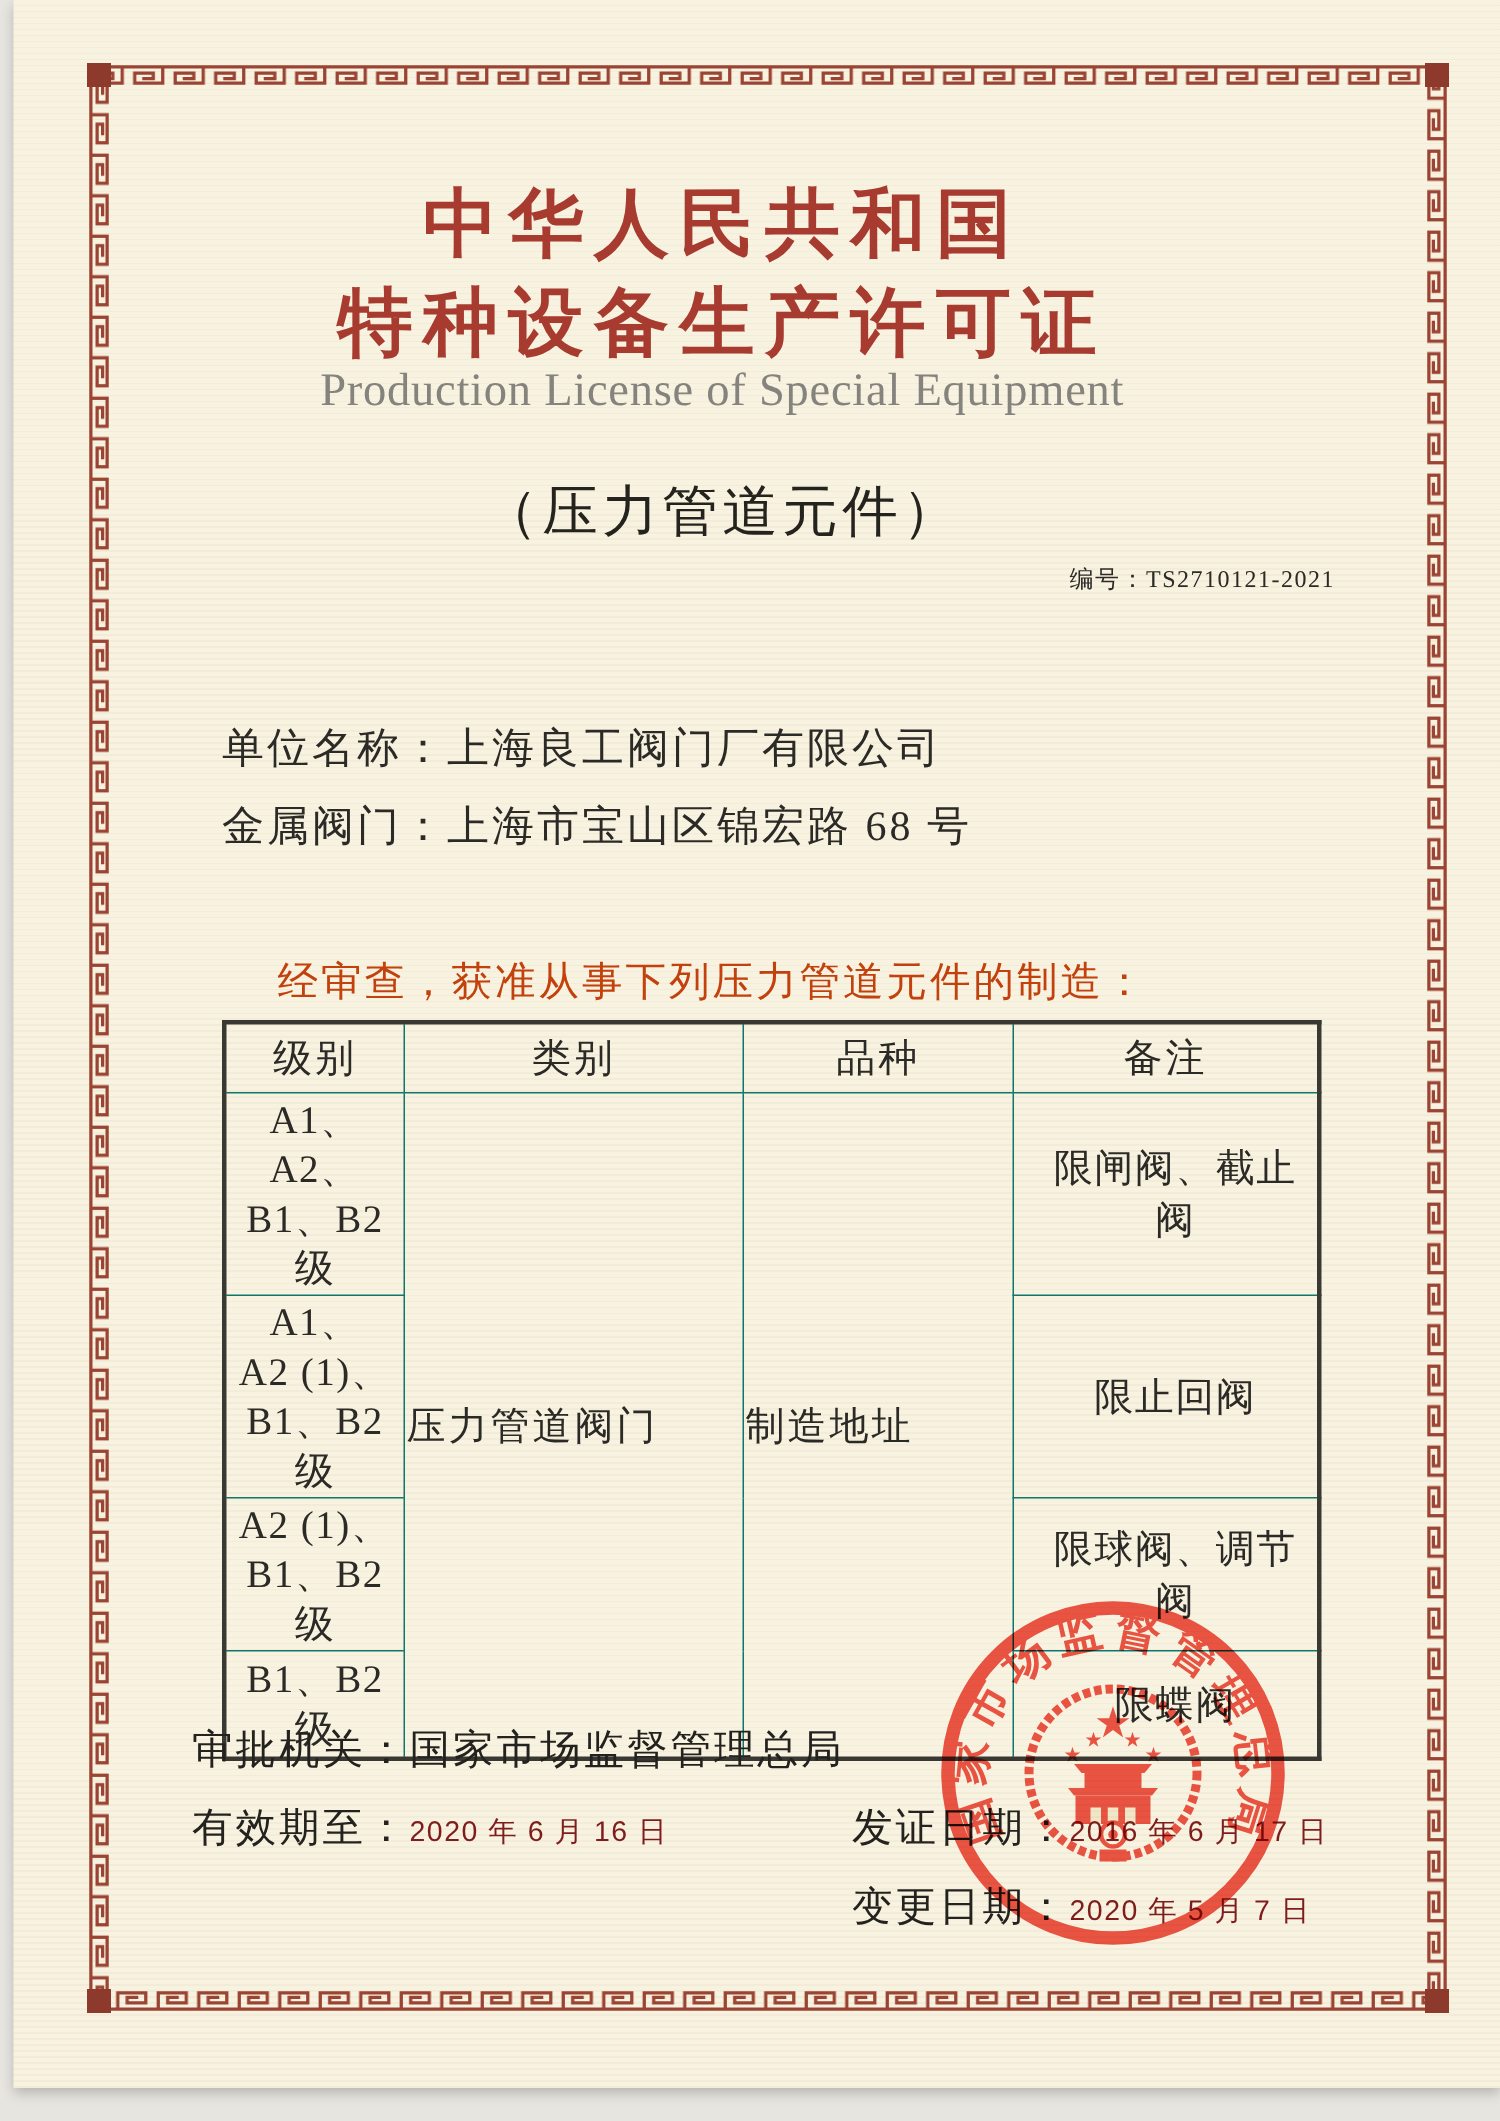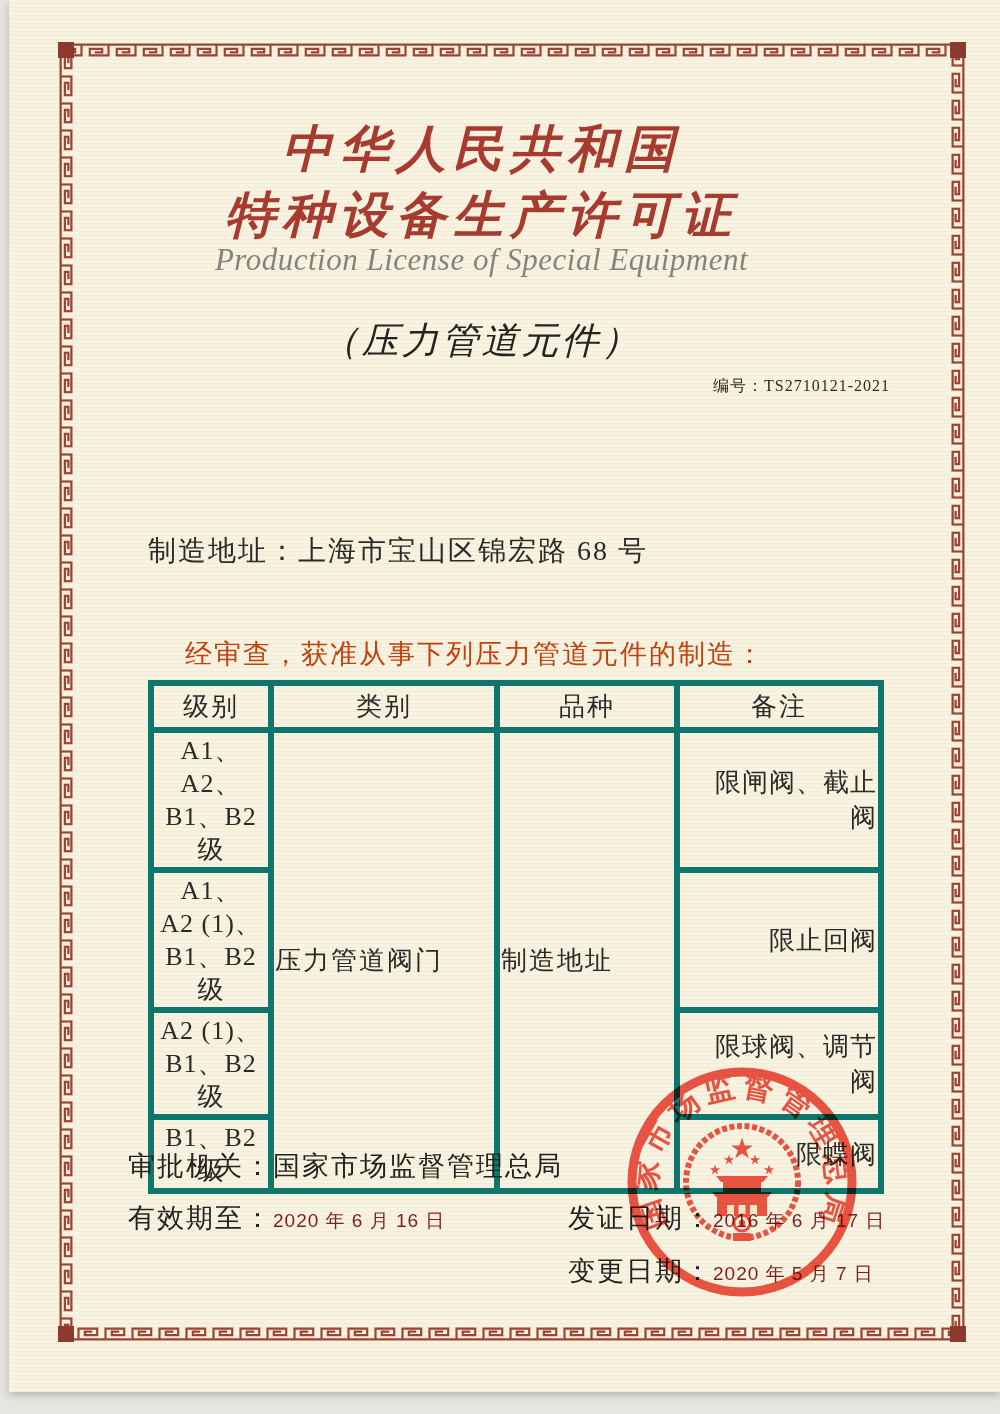--- a/index.html
+++ b/index.html
@@ -5,38 +5,38 @@
   html,body{margin:0;padding:0;}
   body{background:#d8d6d1;font-family:"Liberation Serif","DejaVu Serif",serif;}
   .canvas{position:relative;width:1000px;height:1414px;background:#e7e5e0;overflow:hidden;margin:0 auto;}
   .paper{
     position:absolute;left:9px;top:0;width:991px;height:1392px;
     background-color:#f8f3e1;
     background-image:repeating-linear-gradient(0deg, rgba(185,170,135,.10) 0px, rgba(185,170,135,.10) 1px, rgba(255,255,255,0) 1px, rgba(255,255,255,0) 4px);
     box-shadow:0 3px 8px rgba(0,0,0,.22);
   }
   .frame{position:absolute;left:58px;top:42px;}
-  .t-center{position:absolute;left:60px;width:843px;text-align:center;font-style:italic;}
+  .t-center{position:absolute;left:60px;width:843px;text-align:center;}
   .title-cn{font-size:50px;font-weight:bold;color:#a83b2f;letter-spacing:7px;font-family:"Liberation Serif","DejaVu Serif",serif;}
   .title-en{font-size:31px;color:#85837e;letter-spacing:.5px;}
   .subtitle{font-size:37px;color:#24231e;letter-spacing:3px;}
   .license{position:absolute;right:110px;top:376px;font-size:16px;color:#2b2a26;letter-spacing:1px;}
   .field{position:absolute;left:148px;font-size:28px;color:#2b2a26;letter-spacing:2px;white-space:nowrap;}
   .statement{position:absolute;left:185px;top:636px;font-size:27px;color:#c2410c;letter-spacing:2px;}
   table.lic{
     position:absolute;left:148px;top:680px;width:730px;height:354px;
     border-collapse:collapse;table-layout:fixed;
     font-size:26px;color:#2b2a26;
   }
-  table.lic,table.lic th,table.lic td{border:6px solid #0f766e;}
+  table.lic,table.lic th,table.lic td{border:1px solid #0f766e;}
   table.lic{border:3px solid #3a3833;}
   table.lic th{font-weight:normal;letter-spacing:2px;}
   td.lvl{text-align:center;letter-spacing:1px;line-height:33px;}
   td.mid{letter-spacing:2px;}
-  td.rmk{text-align:right;padding-left:14px;letter-spacing:1px;}
+  td.rmk{text-align:center;padding-left:14px;letter-spacing:1px;}
   .f-row{position:absolute;font-size:27px;color:#23221e;white-space:nowrap;}
   .f-label{letter-spacing:2px;}
   .f-value{font-family:"Liberation Sans","DejaVu Sans",sans-serif;font-size:19px;color:#7f1d1d;letter-spacing:1px;}
   .serif-val{font-family:"Liberation Serif","DejaVu Serif",serif;}
   .seal{position:absolute;left:592px;top:1032px;mix-blend-mode:multiply;opacity:.93;}
 </style>
 </head>
 <body>
 
 <div class="canvas">
@@ -66,22 +66,25 @@
 
   <div class="t-center title-cn" style="top:116px;">中华人民共和国</div>
   <div class="t-center title-en" style="top:242px;">Production License of Special Equipment</div>
   <div class="t-center title-cn" style="top:182px;">特种设备生产许可证</div>
   <div class="t-center subtitle" style="top:316px;">（压力管道元件）</div>
 
   <div class="license">
     <span>编号：</span><span class="serif-val">TS2710121-2021</span>
   </div>
 
+  <div class="field" style="top:480px;">
+    <span>单位名称：</span><span>上海良工阀门厂有限公司</span>
+  </div>
   <div class="field" style="top:532px;">
-    <span>制造地址：</span><span>上海市宝山区锦宏路 68 号</span>
+    <span>金属阀门：</span><span>上海市宝山区锦宏路 68 号</span>
   </div>
   <div class="statement">经审查，获准从事下列压力管道元件的制造：</div>
 
   <table class="lic">
     <colgroup>
         <col style="width:120px">
         <col style="width:226px">
         <col style="width:180px">
         <col style="width:204px">
       </colgroup>

